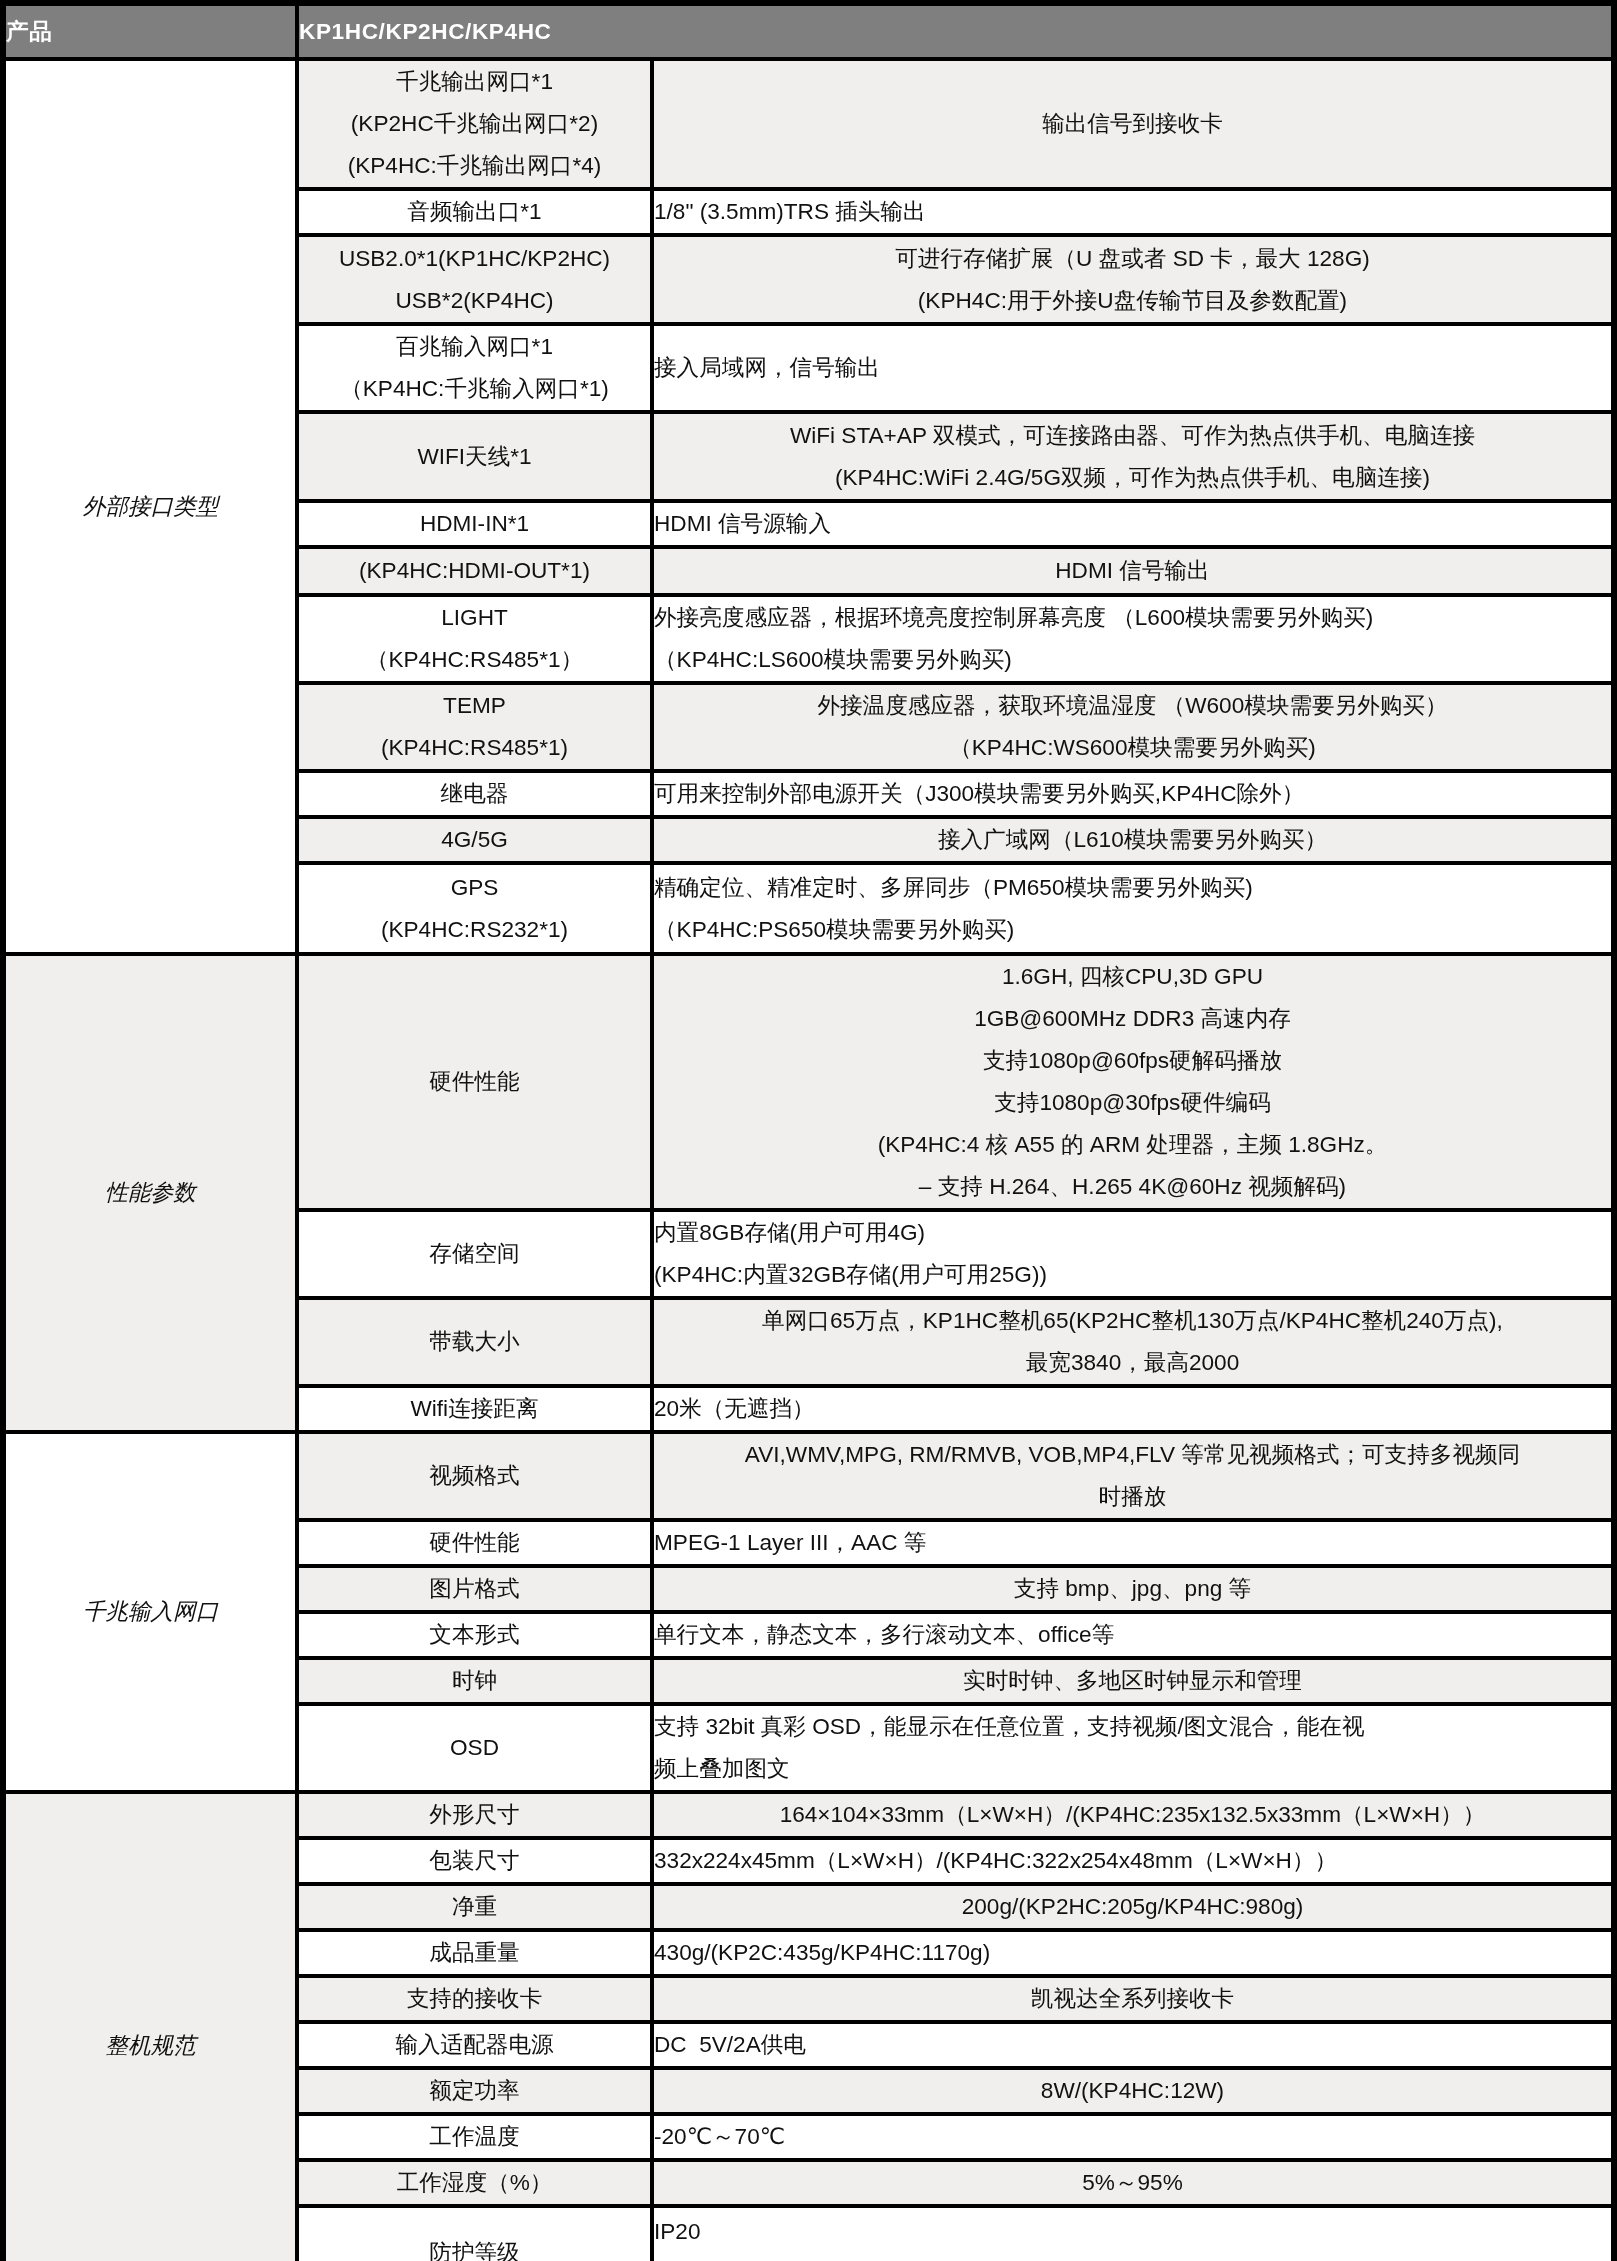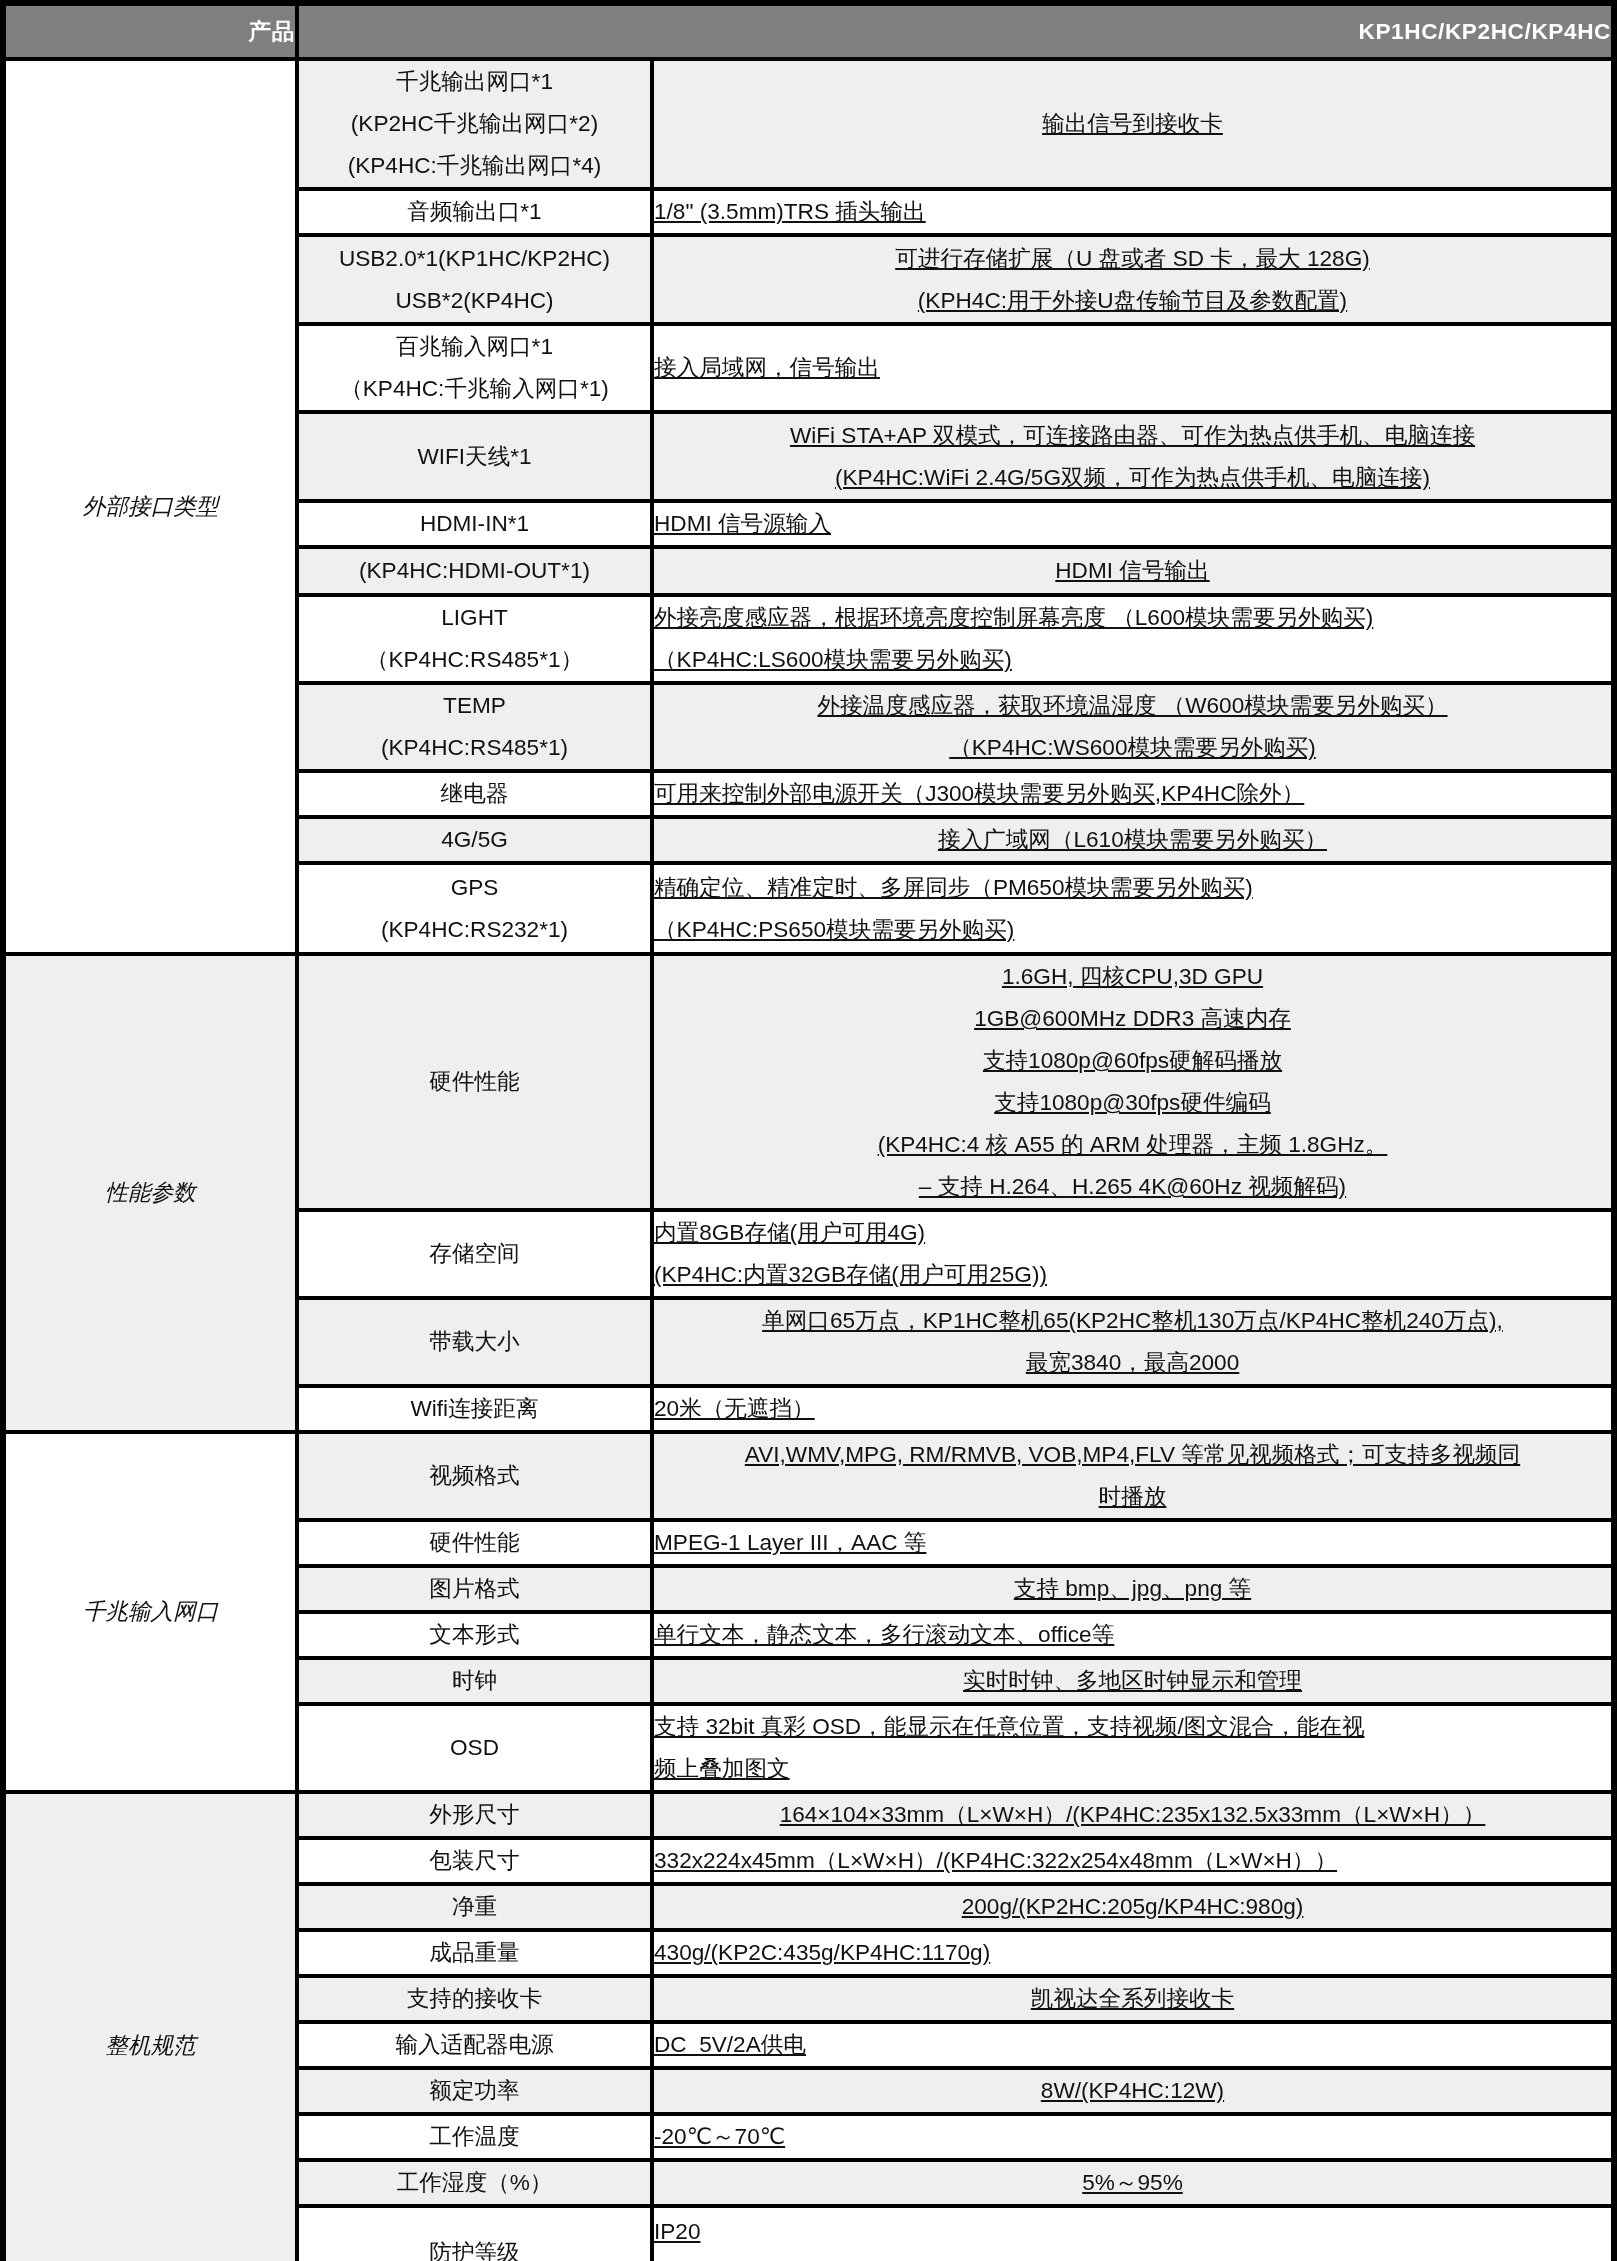--- a/index.html
+++ b/index.html
@@ -30,32 +30,32 @@
     white-space:pre-wrap;
     overflow:hidden;
     padding:0;
     background:#ffffff;
   }
   td.hdr{
     background:var(--header-bg) !important;
     color:var(--header-text);
     font-weight:bold;
     font-size:30px;
-    text-align:right;
+    text-align:left;
     letter-spacing:0.6px;
   }
   td.group{
     text-align:center;
     font-size:26px;
     line-height:35px;
     font-style:italic;
   }
   td.group.gbg{background:var(--stripe);}
   td.param{text-align:center;}
-  td.value{text-align:left;padding-left:8.3px;padding-right:6px;text-decoration:underline;}
+  td.value{text-align:left;padding-left:8.3px;padding-right:6px;}
   tr.g td.param, tr.g td.value{background:var(--stripe);text-align:center;}
 </style>
 </head>
 <body>
 
 <div class="page">
 <table class="spec">
   <colgroup>
     <col style="width:294px">
         <col style="width:355px">

